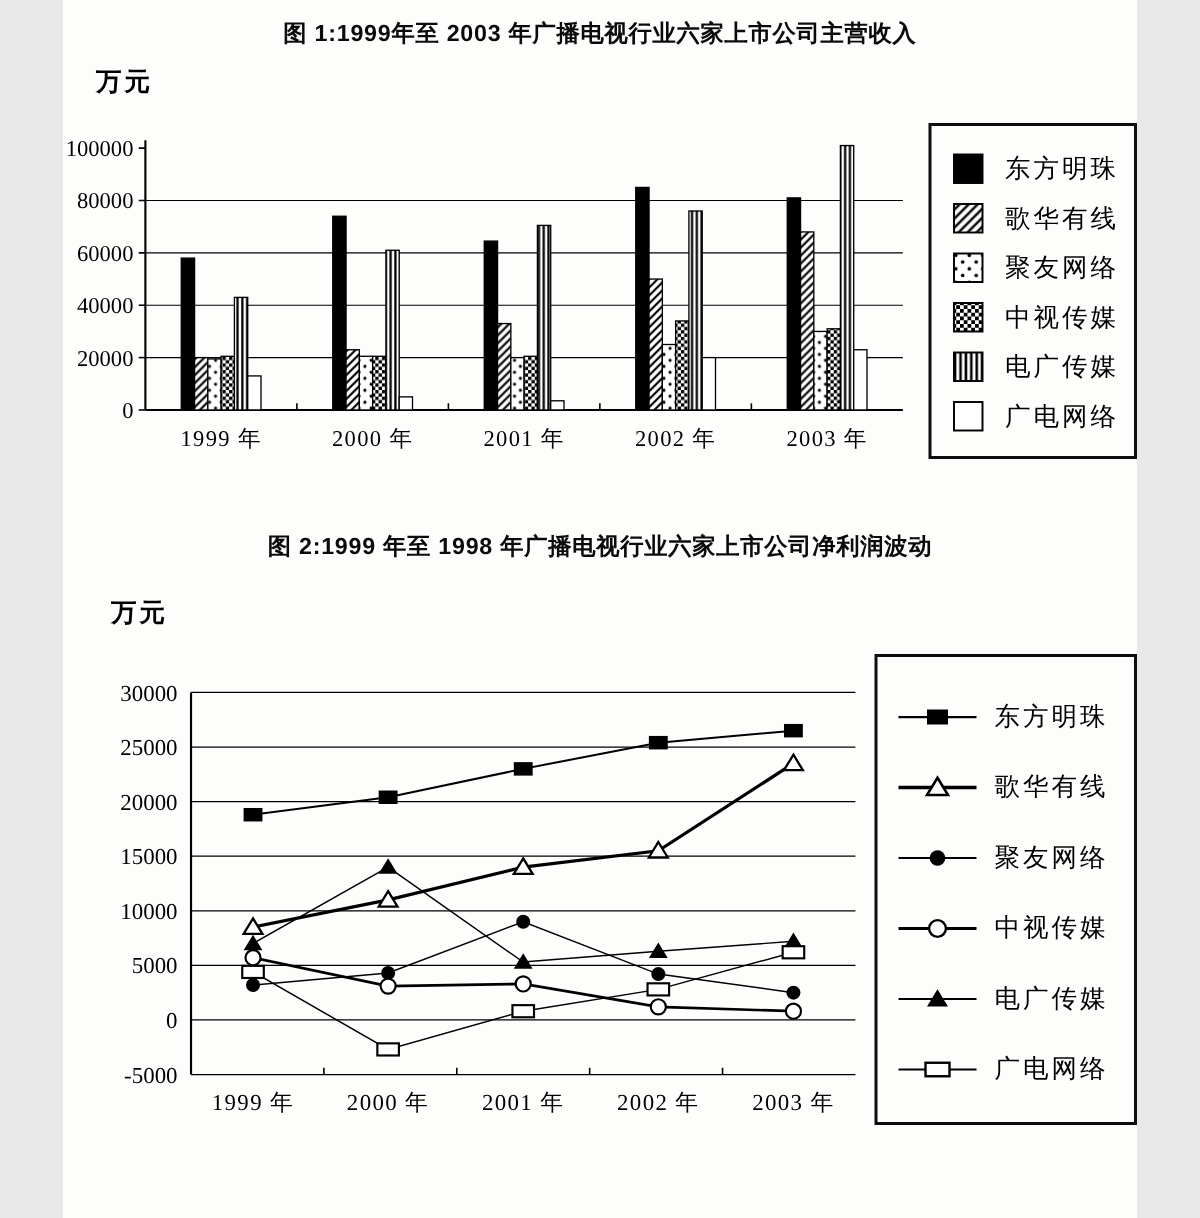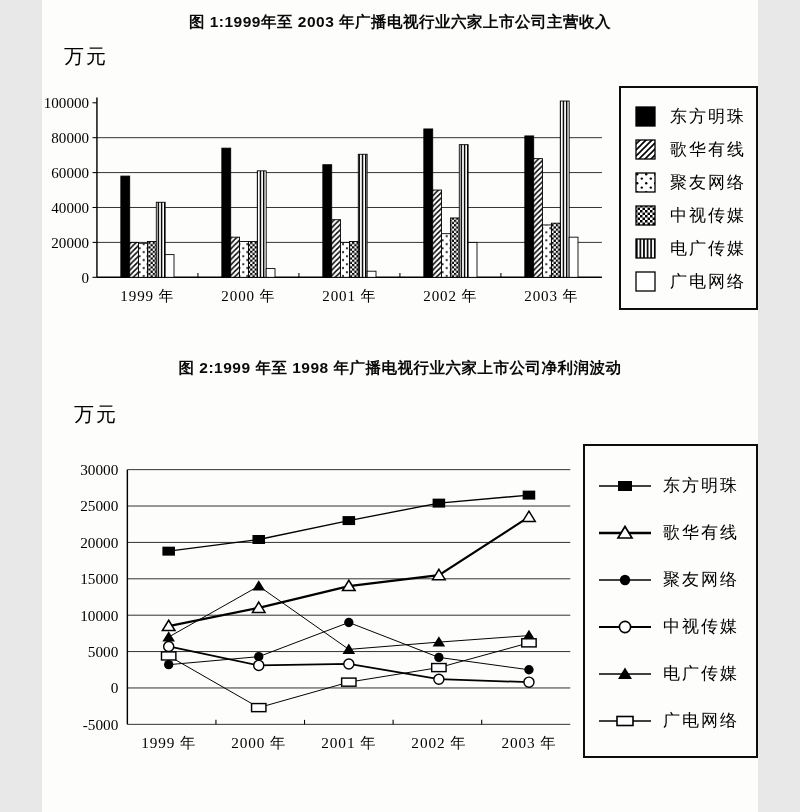--- a/index.html
+++ b/index.html
@@ -7,21 +7,21 @@
     width:716px;height:812px;margin:0 auto;background:#fdfdfc;
     position:relative;overflow:hidden;color:#000;
     font-family:"Liberation Serif","DejaVu Serif",serif;
   }
   .fig-title{
     text-align:center;font-family:"Liberation Sans","DejaVu Sans",sans-serif;
     font-weight:bold;font-size:15.5px;letter-spacing:.5px;color:#0a0a0a;
   }
   .title1{padding-top:12px;}
   .title2{margin-top:26px;}
-  .unit{font-size:20px;font-weight:normal;letter-spacing:2px;}
+  .unit{font-size:17px;font-weight:bold;letter-spacing:2px;}
   .unit1{margin:10px 0 0 22px;}
   .unit2{margin:22px 0 0 32px;}
   .fig-row{display:flex;align-items:flex-start;}
   .row1{margin-top:2px;}
   .row2{margin-top:4px;}
   svg{display:block;}
   svg text{font-family:"Liberation Serif","DejaVu Serif",serif;fill:#000;}
   .tick{font-size:17px;}
   .xlab{font-size:17px;letter-spacing:1px;}
   .legend{

